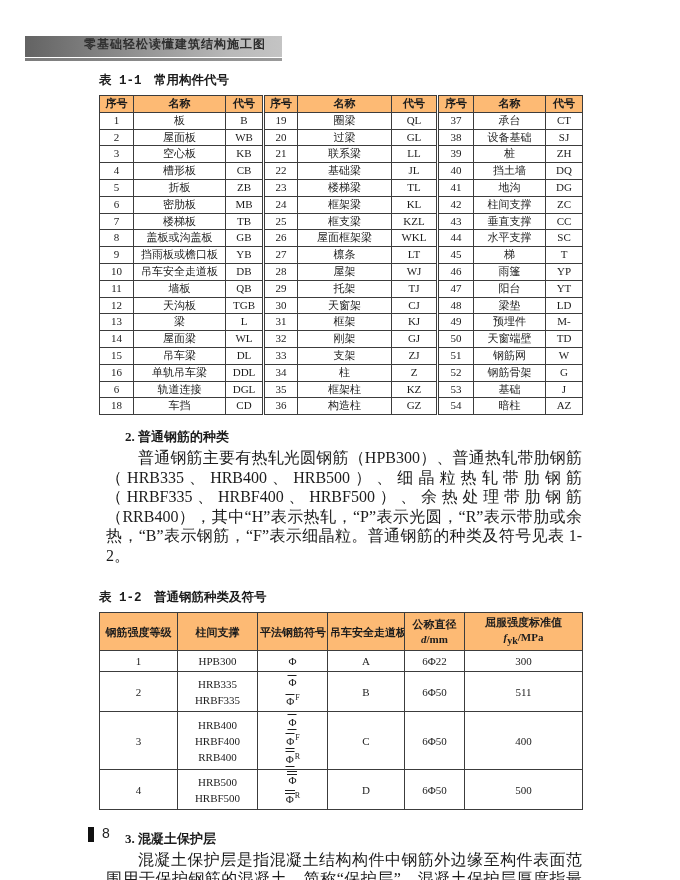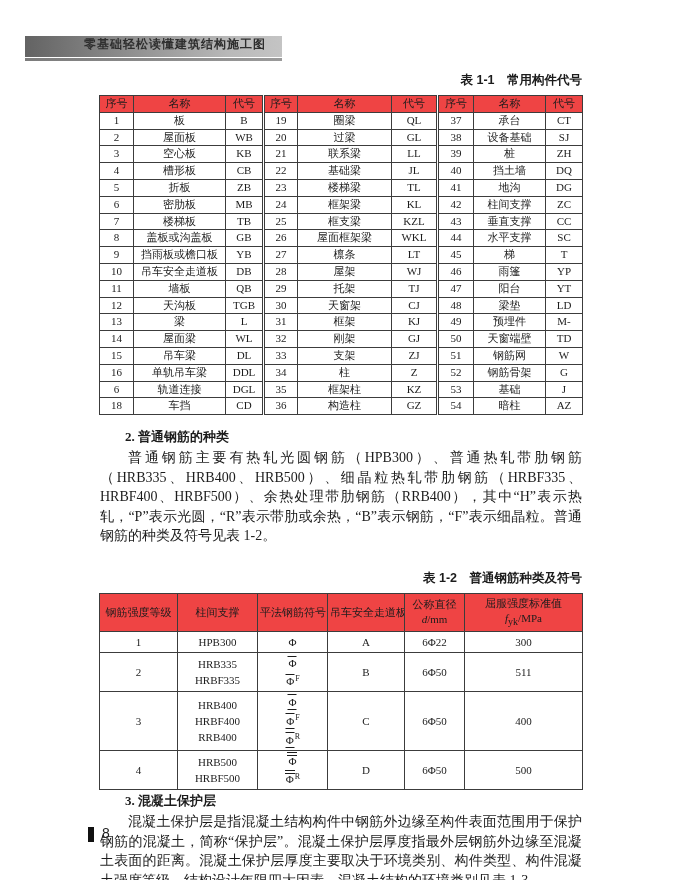--- a/index.html
+++ b/index.html
@@ -17,33 +17,33 @@
   .band-title{
     font-family:"Liberation Sans","DejaVu Sans",sans-serif;
     font-size:12px;font-weight:bold;color:#2e2e2e;letter-spacing:1px;white-space:nowrap;
   }
   .band-line{
     position:absolute;top:58px;left:25px;width:257px;height:3px;
     background:linear-gradient(to right,#7c7c7c,#9a9a9a);
   }
   .content{position:absolute;left:99px;top:64px;width:483px;}
   .tbl-caption{
-    text-align:right;font-weight:bold;font-size:12.5px;margin:8px 0 6px 0;
-    font-family:Liberation Sans, sans-serif;
+    text-align:left;font-weight:bold;font-size:12.5px;margin:8px 0 6px 0;
+    font-family:Liberation Mono, monospace;
   }
   table{border-collapse:collapse;table-layout:fixed;width:483px;font-size:11px;}
   th,td{border:1px solid #3c3c3c;text-align:center;padding:0 2px;overflow:hidden;white-space:nowrap;}
   table{border:1.5px solid #2c2c2c;}
-  th{font-weight:normal;background:#ef4444;}
+  th{font-weight:bold;background:#fdba74;}
   #t1 td,#t1 th{height:15.8px;line-height:15.8px;}
   .group-end{border-right:3px double #3c3c3c;}
   
   .sec-heading{margin:13px 0 0 0;font-size:13px;text-indent:2em;font-weight:bold;}
   .para{
-    margin:2px 0 0 1px;font-size:14px;line-height:19.5px;text-align:justify;text-indent:2em;
+    margin:2px 0 0 7px;font-size:16px;line-height:19.5px;text-align:justify;text-indent:2em;
   }
   
   #t2 th{height:18px;line-height:16px;padding:2px;}
   #t2 td{line-height:16px;padding:2px 2px;white-space:nowrap;}
   #t2 .hdr2{line-height:15px;}
   sub{font-size:10px;}
   sup{font-size:8px;}
   .rebar{position:relative;display:inline-block;padding:0 1px;}
   .rebar::before,.rebar::after{content:none;position:absolute;left:50%;transform:translateX(-50%);
     width:9px;height:1px;background:#1c1c1c;}
@@ -382,21 +382,21 @@
               <div><span class="rebar bars-3">Φ</span></div>
               <div><span class="rebar bars-3">Φ</span><sup>R</sup></div>
             </td>
             <td>D</td>
             <td>6Φ50</td>
             <td>500</td>
           </tr>
         </tbody>
     </table>
 
-    <p class="sec-heading" style="margin-top:2px">3. 混凝土保护层</p>
+    <p class="sec-heading" style="margin-top:20px">3. 混凝土保护层</p>
     <p class="para">混凝土保护层是指混凝土结构构件中钢筋外边缘至构件表面范围用于保护钢筋的混凝土，简称“保护层”。混凝土保护层厚度指最外层钢筋外边缘至混凝土表面的距离。混凝土保护层厚度主要取决于环境类别、构件类型、构件混凝土强度等级、结构设计年限四大因素。混凝土结构的环境类别见表 1-3。</p>
 
   </div>
 
   <div class="page-marker"></div>
   <div class="page-number">8</div>
 
 </div>
 
 </body></html>

